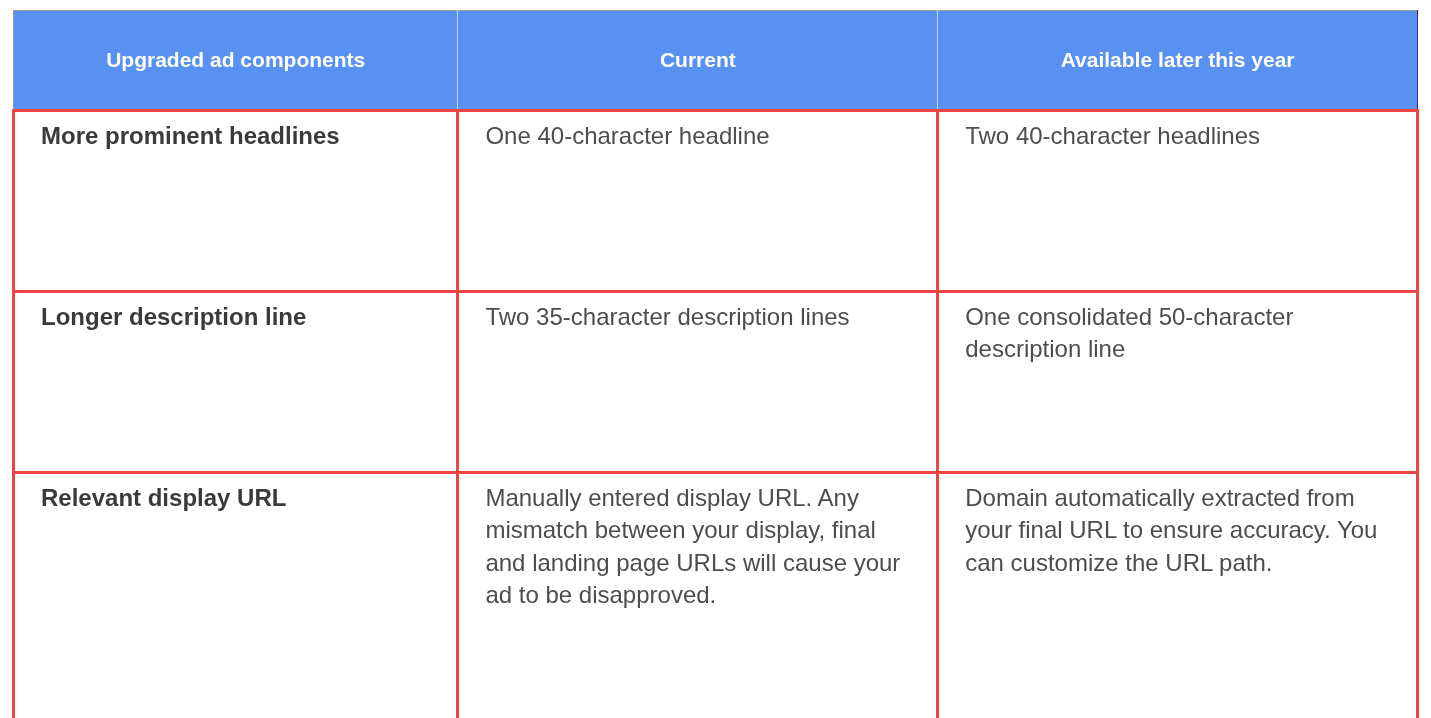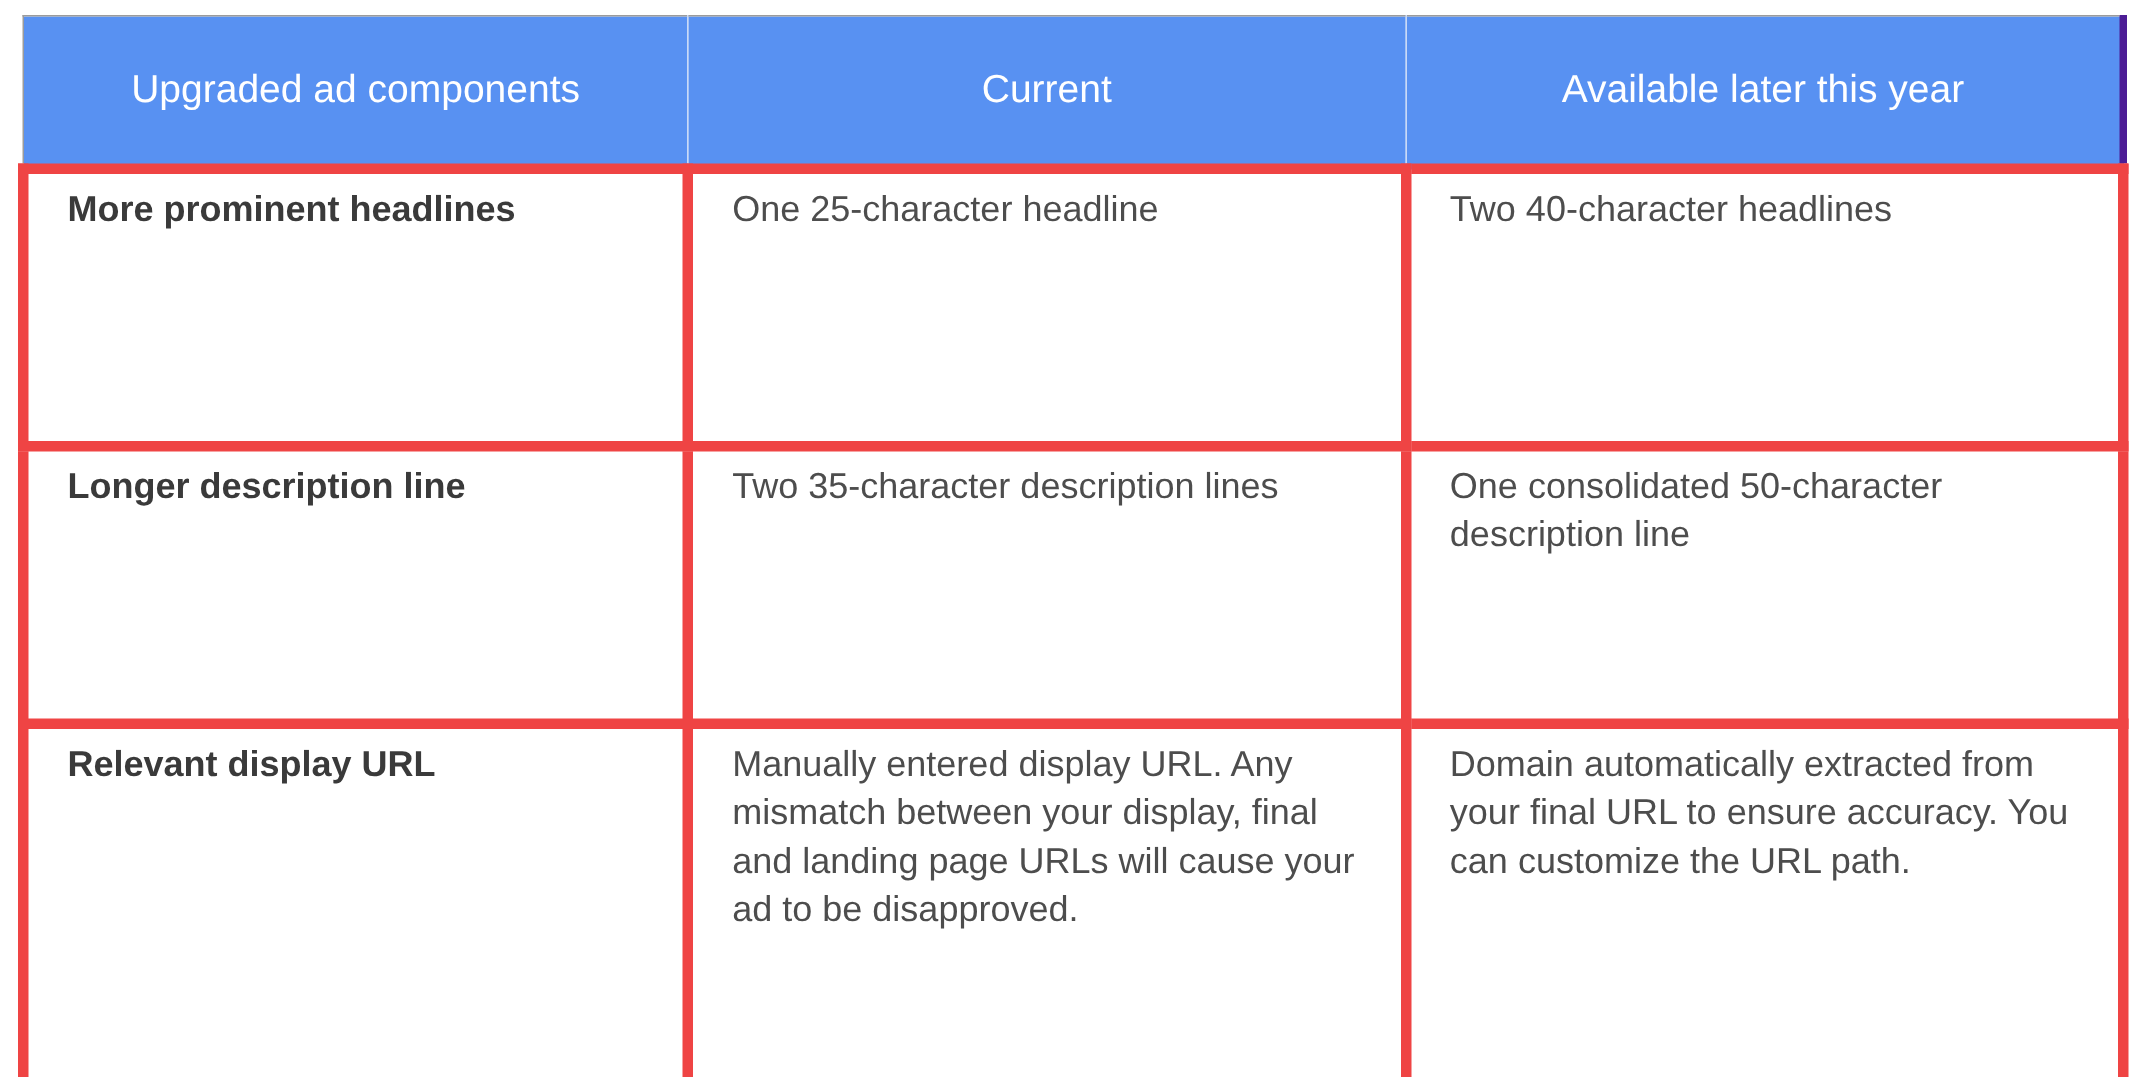--- a/index.html
+++ b/index.html
@@ -17,35 +17,35 @@
   table.comp {
     width: 100%;
     border-collapse: collapse;
     table-layout: fixed;
     font-size: 24px;
     line-height: 1.35;
   }
   table.comp th {
     background: #5891f2;
     color: #ffffff;
-    font-weight: 400;
-    font-size: 26px;
+    font-weight: 700;
+    font-size: 21px;
     text-align: center;
     vertical-align: middle;
     height: 96px;
     border-top: 1px solid #9b9b9b;
     border-bottom: 1px solid #9b9b9b;
     border-left: 1px solid #9b9b9b;
     border-right: 1px solid #c9d9f7;
   }
   table.comp th:last-child {
-    border-right: 5px solid #4c1d95;
+    border-right: 1px solid #4c1d95;
   }
   table.comp td {
-    border: 7px solid #ef4444;
+    border: 3px solid #ef4444;
     padding: 8px 22px 20px 26px;
     vertical-align: top;
     color: #4d4d4d;
   }
   table.comp td.component {
     color: #3a3a3a;
     font-weight: 700;
   }
   
   tbody tr:nth-child(1) td { height: 150px; }
@@ -69,21 +69,21 @@
     <thead>
       <tr>
         <th>Upgraded ad components</th>
         <th>Current</th>
         <th>Available later this year</th>
       </tr>
     </thead>
     <tbody>
       <tr>
         <td class="component">More prominent headlines</td>
-        <td>One 25-character headline</td>
+        <td>One 40-character headline</td>
         <td>Two 40-character headlines</td>
       </tr>
       <tr>
         <td class="component">Longer description line</td>
         <td>Two 35-character description lines</td>
         <td>One consolidated 50-character description line</td>
       </tr>
       <tr>
         <td class="component">Relevant display URL</td>
         <td>Manually entered display URL. Any mismatch between your display, final and landing page URLs will cause your ad to be disapproved.</td>

